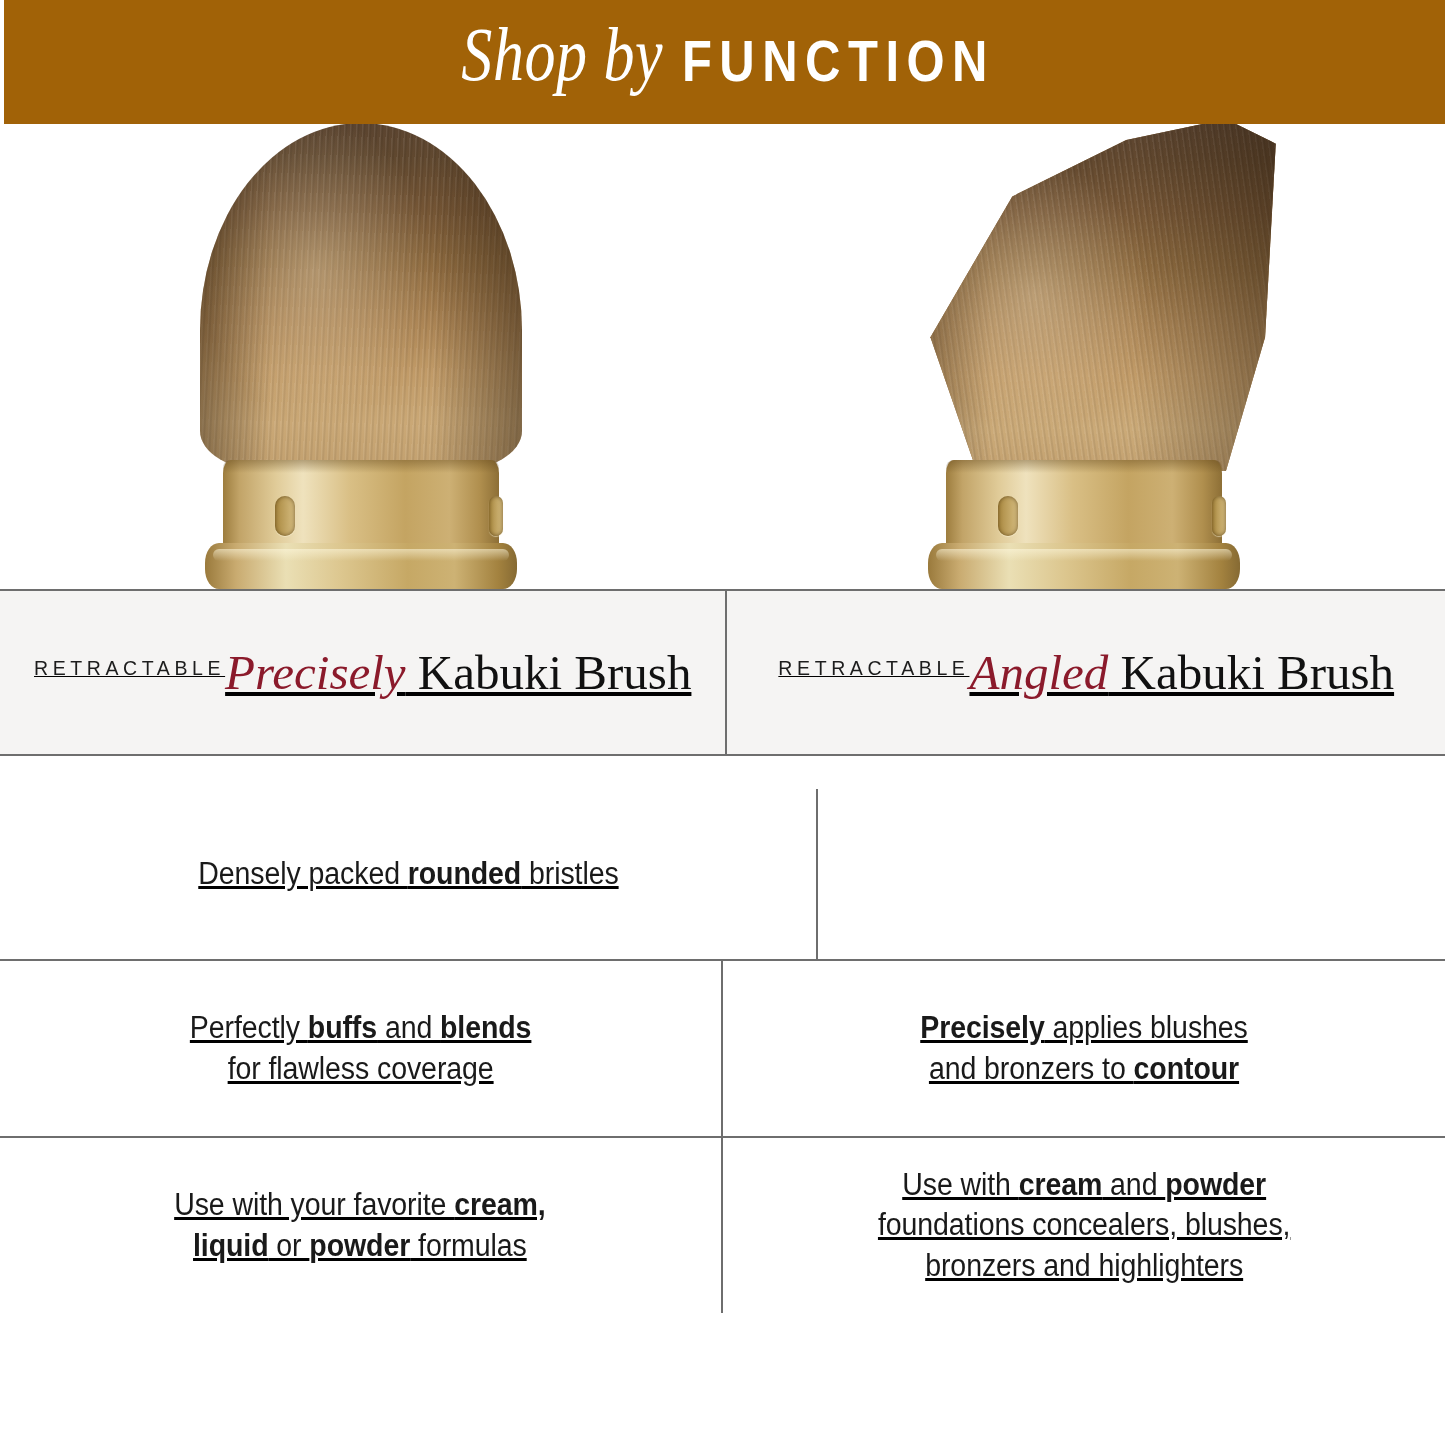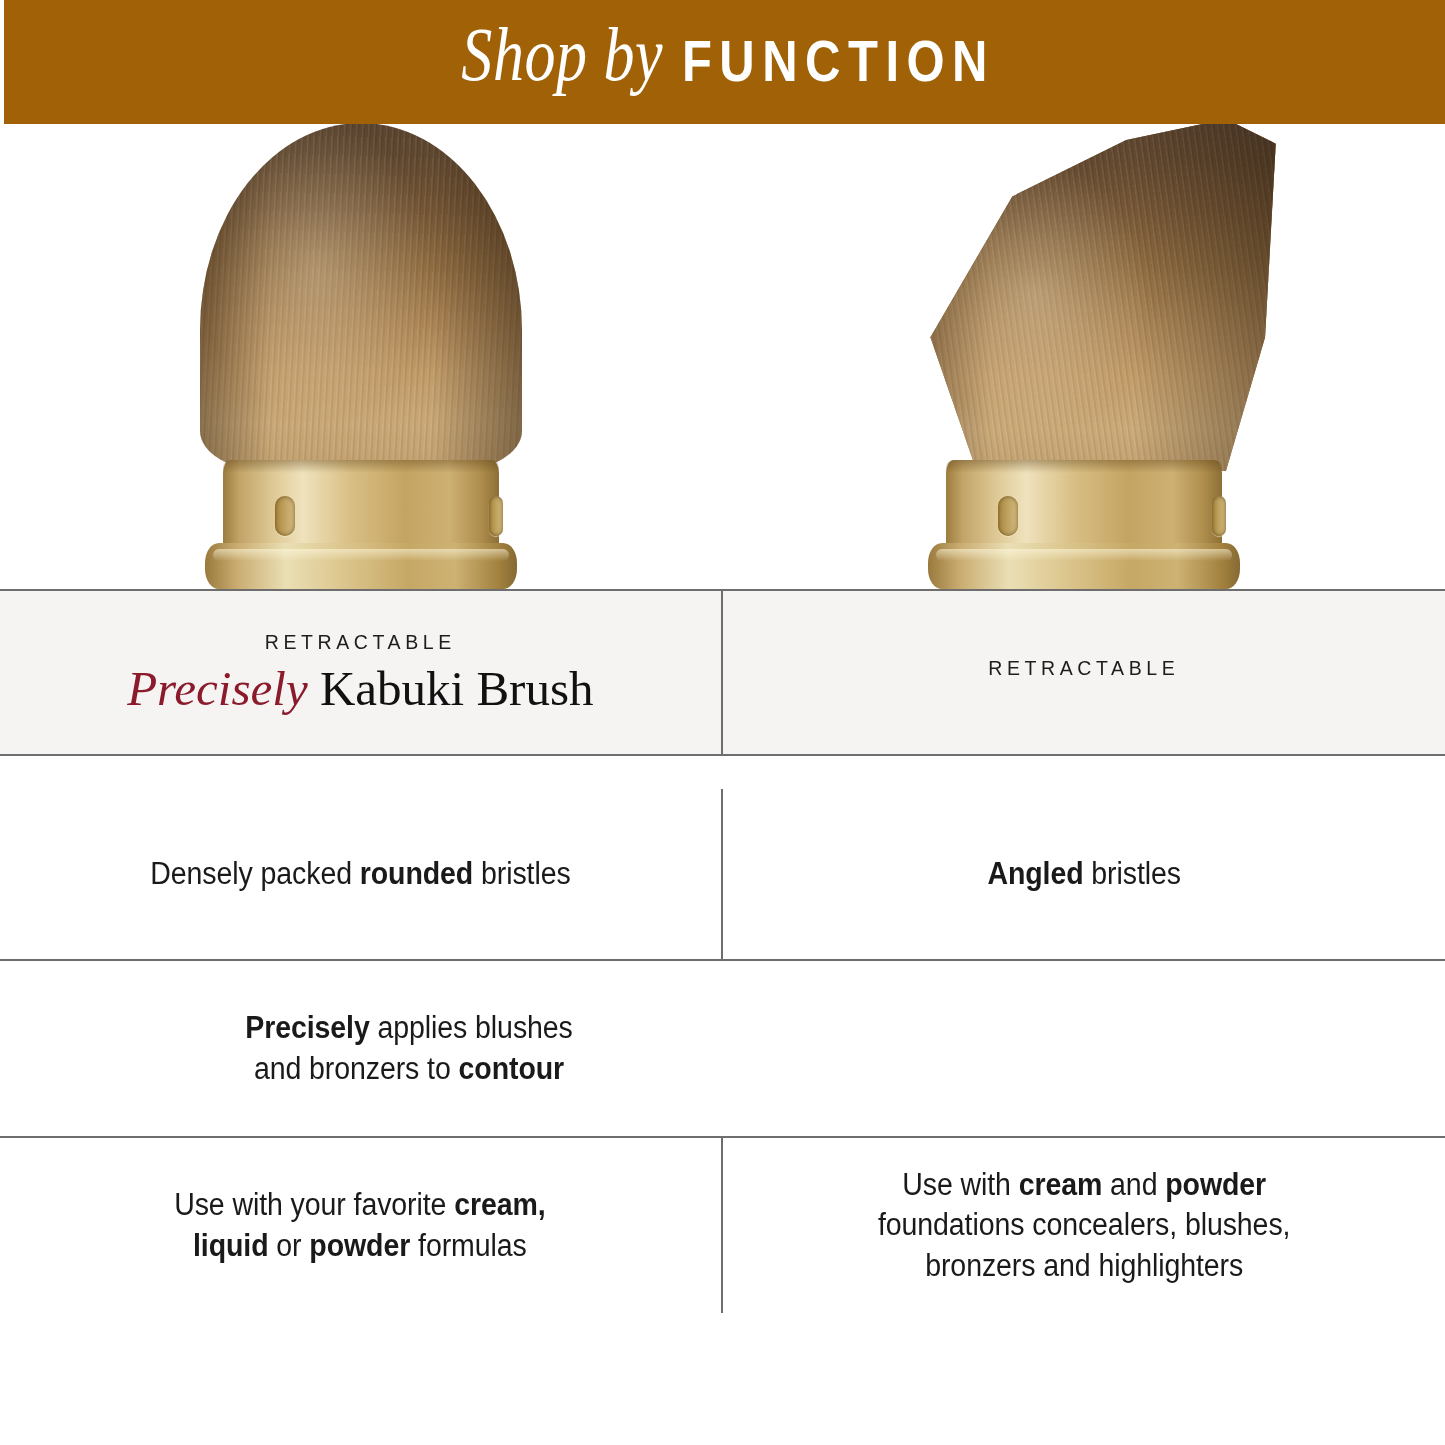--- a/index.html
+++ b/index.html
@@ -195,24 +195,25 @@
   }
 
   
   .table { position:absolute; top:589px; left:0; width:1445px; }
 
   .row { display:flex; width:1445px; border-top:2px solid #6e6e6e; }
   .row.title-row { background:#f5f4f3; }
 
   .cell {
     width:818px;
-    display:flex; flex-direction:column;
+    display:flex; 
     align-items:center; justify-content:center;
     text-align:center;
     padding:0 34px;
+    text-decoration:underline;
   }
   .cell.left  { border-right:2px solid #6e6e6e; }
 
   
   .title-row .cell { height:163px; justify-content:center; }
   .eyebrow {
     font-family:"Liberation Sans", sans-serif;
     font-size:19.5px;
     font-weight:400;
     letter-spacing:4.6px;
@@ -291,34 +292,37 @@
 
     <div class="row title-row">
       <div class="cell left">
         <div class="eyebrow">RETRACTABLE</div>
         <div class="prod-name">
           <span class="accent">Precisely</span><span> Kabuki Brush</span>
         </div>
       </div>
       <div class="cell">
         <div class="eyebrow">RETRACTABLE</div>
+        <div class="prod-name">
+          <span class="accent">Angled</span><span> Kabuki Brush</span>
+        </div>
       </div>
     </div>
 
 
     <div class="row feature-row r2">
       <div class="cell left">
         <div class="feat">Densely packed <b>rounded</b> bristles</div>
       </div>
-      <div class="cell">
-        <div class="feat"><b>Angled</b> bristles</div>
-      </div>
     </div>
 
     <div class="row feature-row r3">
+      <div class="cell left">
+        <div class="feat">Perfectly <b>buffs</b> and <b>blends</b><br>for flawless coverage</div>
+      </div>
       <div class="cell">
         <div class="feat"><b>Precisely</b> applies blushes<br>and bronzers to <b>contour</b></div>
       </div>
     </div>
 
     <div class="row feature-row r4">
       <div class="cell left">
         <div class="feat">Use with your favorite <b>cream,</b><br><b>liquid</b> or <b>powder</b> formulas</div>
       </div>
       <div class="cell">

